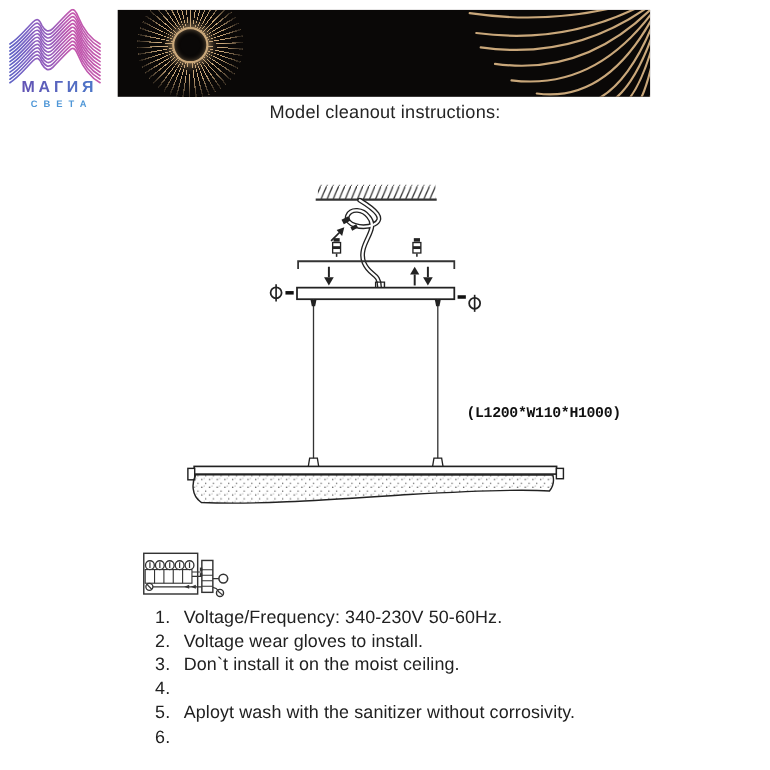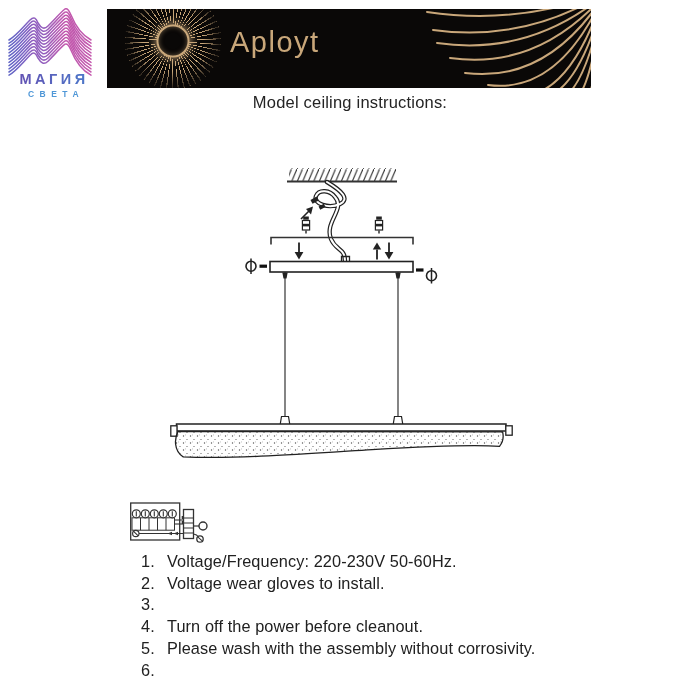--- a/index.html
+++ b/index.html
@@ -71,40 +71,39 @@
       <path transform="translate(0,32)" d="M3,32 C11,27 17,19 24,12 C28,8 30,10 32,15 C35,20 38,22 42,18 C49,11 55,4 59,1 C61,0 63,2 65,7 C69,17 76,27 85,32"></path>
       <path transform="translate(0,35.2)" d="M3,32 C11,27 17,19 24,12 C28,8 30,10 32,15 C35,20 38,22 42,18 C49,11 55,4 59,1 C61,0 63,2 65,7 C69,17 76,27 85,32"></path>
     </g>
     <text class="logo-title" x="48" y="76" text-anchor="middle" fill="url(#lg2)">МАГИЯ</text>
     <text class="logo-subtitle" x="50" y="89" text-anchor="middle">СВЕТА</text>
   </svg>
 
   <div class="banner">
     <div class="sunburst"></div>
     <div class="sun-core" style="left:66px;top:32px;"></div>
-    <div class="brand">Aployt</div>
     <svg class="rays" viewBox="0 0 484 79">
       <g stroke="#c9a77a" stroke-width="2" fill="none" stroke-linecap="round">
         <path d="M320,3 Q408,16 491,-14"></path>
         <path d="M326,21 Q414,33 491,-12"></path>
         <path d="M330,34 Q419,47 492,-10"></path>
         <path d="M343,49 Q427,61 492,-8"></path>
         <path d="M358,64 Q437,74 492,-6"></path>
         <path d="M381,76 Q448,85 492,-4"></path>
         <path d="M407,87 Q458,92 492,-1"></path>
         <path d="M427,89 Q466,93 493,2"></path>
         <path d="M444,92 Q473,95 493,6"></path>
         <path d="M461,93 Q480,96 493,10"></path>
         <path d="M476,91 Q487,93 494,15"></path>
       </g>
     </svg>
   </div>
 
   <div class="heading">
-    <div>Model ceiling instructions:</div>
+    <div>Model cleanout instructions:</div>
   </div>
 
   <svg class="diagram" viewBox="150 150 420 330">
     <defs>
       <pattern id="hatch" patternUnits="userSpaceOnUse" width="5.5" height="13">
         <line x1="0" y1="13" x2="5.5" y2="0" stroke="#333" stroke-width="1.1"></line>
       </pattern>
       <pattern id="stip" patternUnits="userSpaceOnUse" width="7" height="7">
         <circle cx="1.5" cy="2" r="0.7" fill="#555"></circle>
         <circle cx="5" cy="5.5" r="0.6" fill="#555"></circle>
@@ -178,20 +177,21 @@
     </g>
 
     <g>
       <rect x="176.5" y="424" width="329.5" height="7" fill="#fff" stroke="#222" stroke-width="1.5"></rect>
       <rect x="170.8" y="425.8" width="6.2" height="10.4" fill="#fff" stroke="#222" stroke-width="1.3"></rect>
       <rect x="505.8" y="425.8" width="6.4" height="9.4" fill="#fff" stroke="#222" stroke-width="1.3"></rect>
       <path d="M178,431.5 C174.5,438 173.5,450.5 183,456.8 C236,459.2 306,453.8 372,449.6 C430,446.2 477,444.8 499.5,446.4 C503.2,441.8 503.6,435.8 502.6,431.8 Z" fill="url(#stip)" stroke="#222" stroke-width="1.3"></path>
     </g>
   </svg>
 
+  <div class="dimension">(L1200*W110*H1000)</div>
 
   <svg class="terminal" viewBox="125 496 115 56">
     <g stroke="#333" fill="none">
       <rect x="130.7" y="503" width="49" height="37" stroke-width="1.3"></rect>
       <rect x="132" y="517.8" width="42.5" height="12.4" stroke-width="1"></rect>
       <line x1="140.5" y1="517.8" x2="140.5" y2="530.2" stroke-width="1"></line>
       <line x1="149" y1="517.8" x2="149" y2="530.2" stroke-width="1"></line>
       <line x1="157.5" y1="517.8" x2="157.5" y2="530.2" stroke-width="1"></line>
       <line x1="166" y1="517.8" x2="166" y2="530.2" stroke-width="1"></line>
       <circle cx="136.3" cy="513.8" r="4" stroke-width="1.2" fill="#fff"></circle>
@@ -222,35 +222,35 @@
     </g>
     <rect x="181.7" y="516" width="2.2" height="3" fill="#333"></rect>
     <rect x="181.7" y="521" width="2.2" height="3" fill="#333"></rect>
     <polygon points="172,531.7 167.5,533.5 172,535.3" fill="#333"></polygon>
     <polygon points="178,531.7 173.5,533.5 178,535.3" fill="#333"></polygon>
   </svg>
 
   <ol class="instructions">
     <li class="item">
       <span class="num">1.</span>
-      <span class="txt">Voltage/Frequency: 220-230V 50-60Hz.</span>
+      <span class="txt">Voltage/Frequency: 340-230V 50-60Hz.</span>
     </li>
     <li class="item">
       <span class="num">2.</span>
       <span class="txt">Voltage wear gloves to install.</span>
     </li>
     <li class="item">
       <span class="num">3.</span>
+      <span class="txt">Don`t install it on the moist ceiling.</span>
     </li>
     <li class="item">
       <span class="num">4.</span>
-      <span class="txt">Turn off the power before cleanout.</span>
     </li>
     <li class="item">
       <span class="num">5.</span>
-      <span class="txt">Please wash with the assembly without corrosivity.</span>
+      <span class="txt">Aployt wash with the sanitizer without corrosivity.</span>
     </li>
     <li class="item">
       <span class="num">6.</span>
     </li>
   </ol>
 
 </div>
 
 </body></html>

